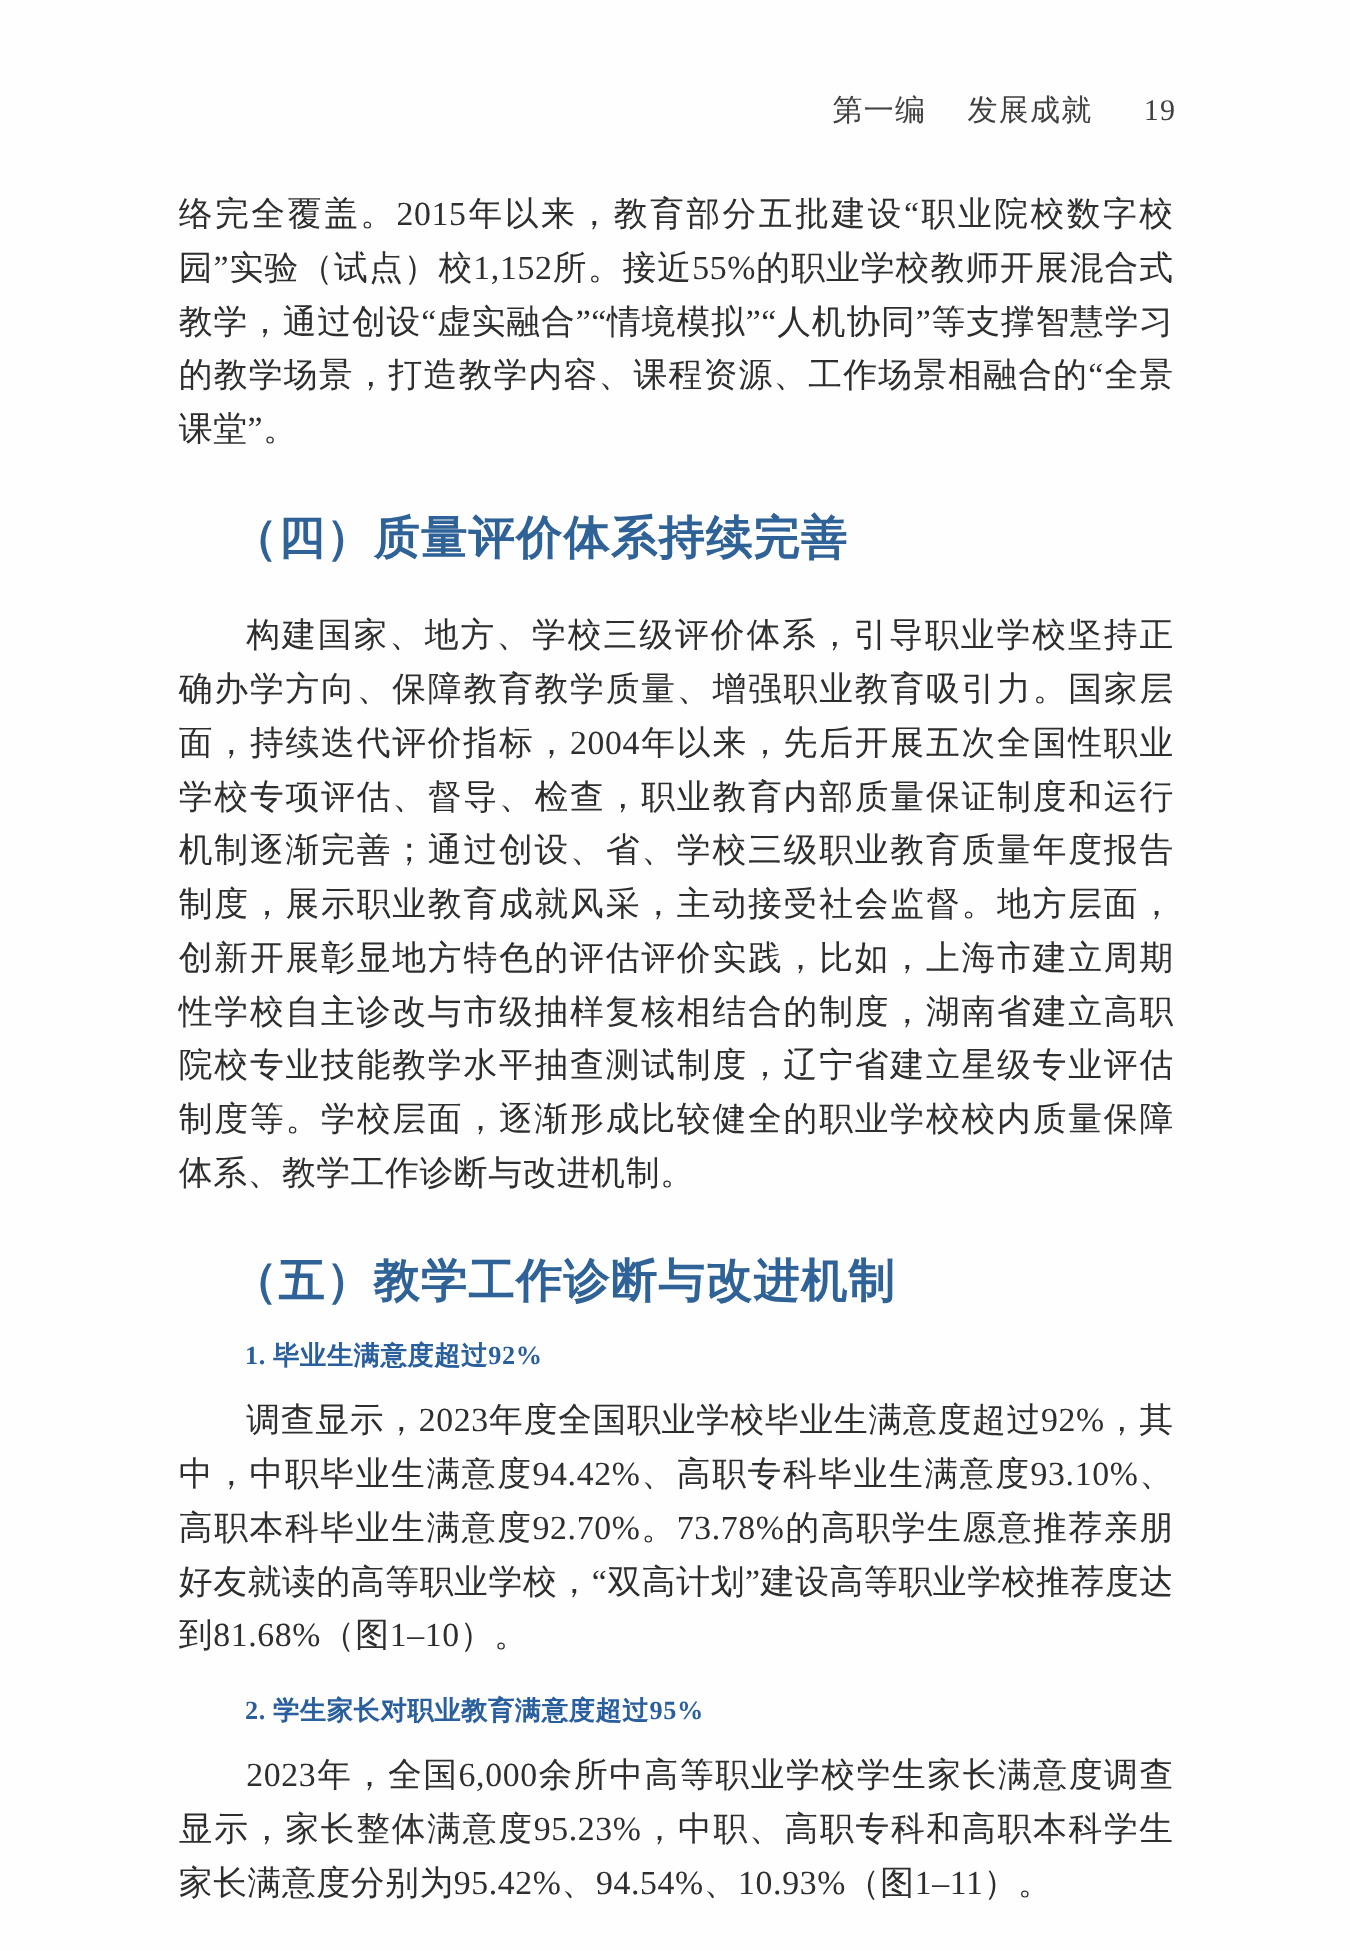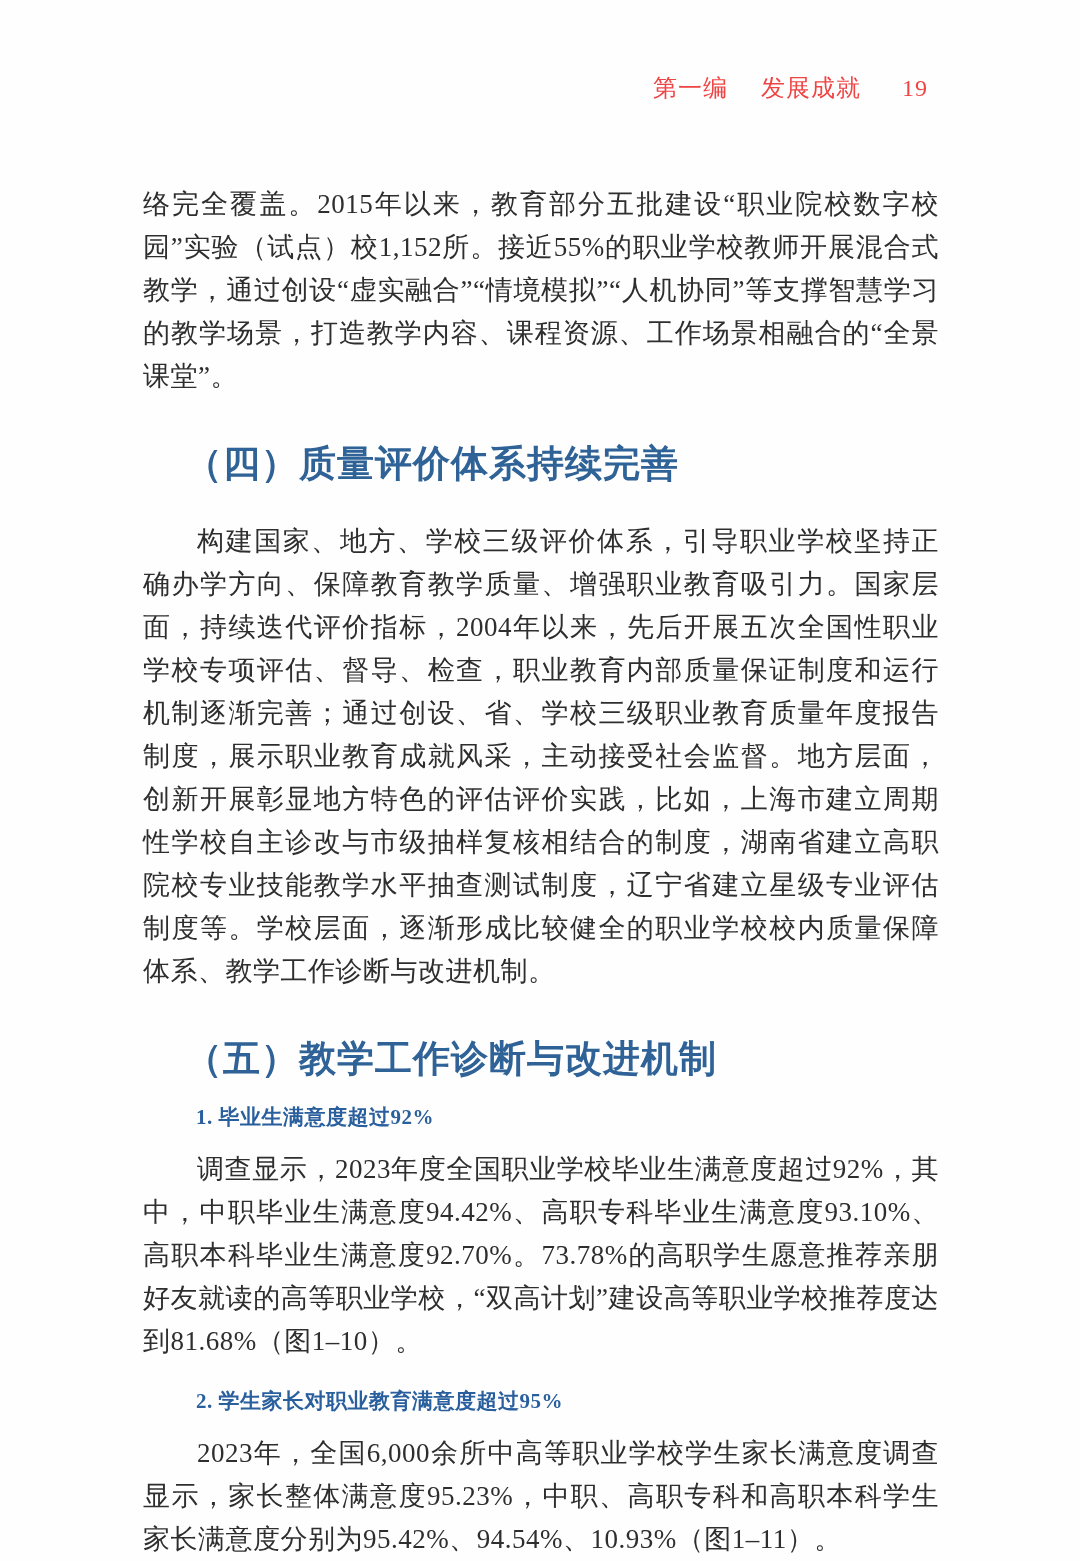--- a/index.html
+++ b/index.html
@@ -11,23 +11,23 @@
     position: relative;
     width: 1080px;
     height: 1561px;
     background: #fefefe;
     font-family: "Liberation Serif", "DejaVu Serif", serif;
     overflow: hidden;
   }
   .page-header {
     position: absolute;
     top: 72px;
-    right: 152px;
+    right: 139px;
     font-size: 24px;
-    color: #ef4444;
+    color: #404040;
     letter-spacing: 1px;
     white-space: nowrap;
   }
   .page-header .hdr-part {
     margin-left: 26px;
   }
   .page-header .hdr-part:first-child {
     margin-left: 0;
   }
   .page-header .page-num {
@@ -44,21 +44,20 @@
     font-size: 27px;
     line-height: 43px;
     color: #2e2e2e;
     text-align: justify;
     text-justify: inter-character;
     text-indent: 2em;
     letter-spacing: 0.5px;
   }
   p.no-indent {
     text-indent: 0;
-    margin-top: 33px;
   }
   h2.section-heading {
     margin: 46px 0 36px 42px;
     font-size: 37px;
     line-height: 40px;
     font-weight: bold;
     color: #2f6296;
     letter-spacing: 1px;
   }
   h2.section-heading.tight {

